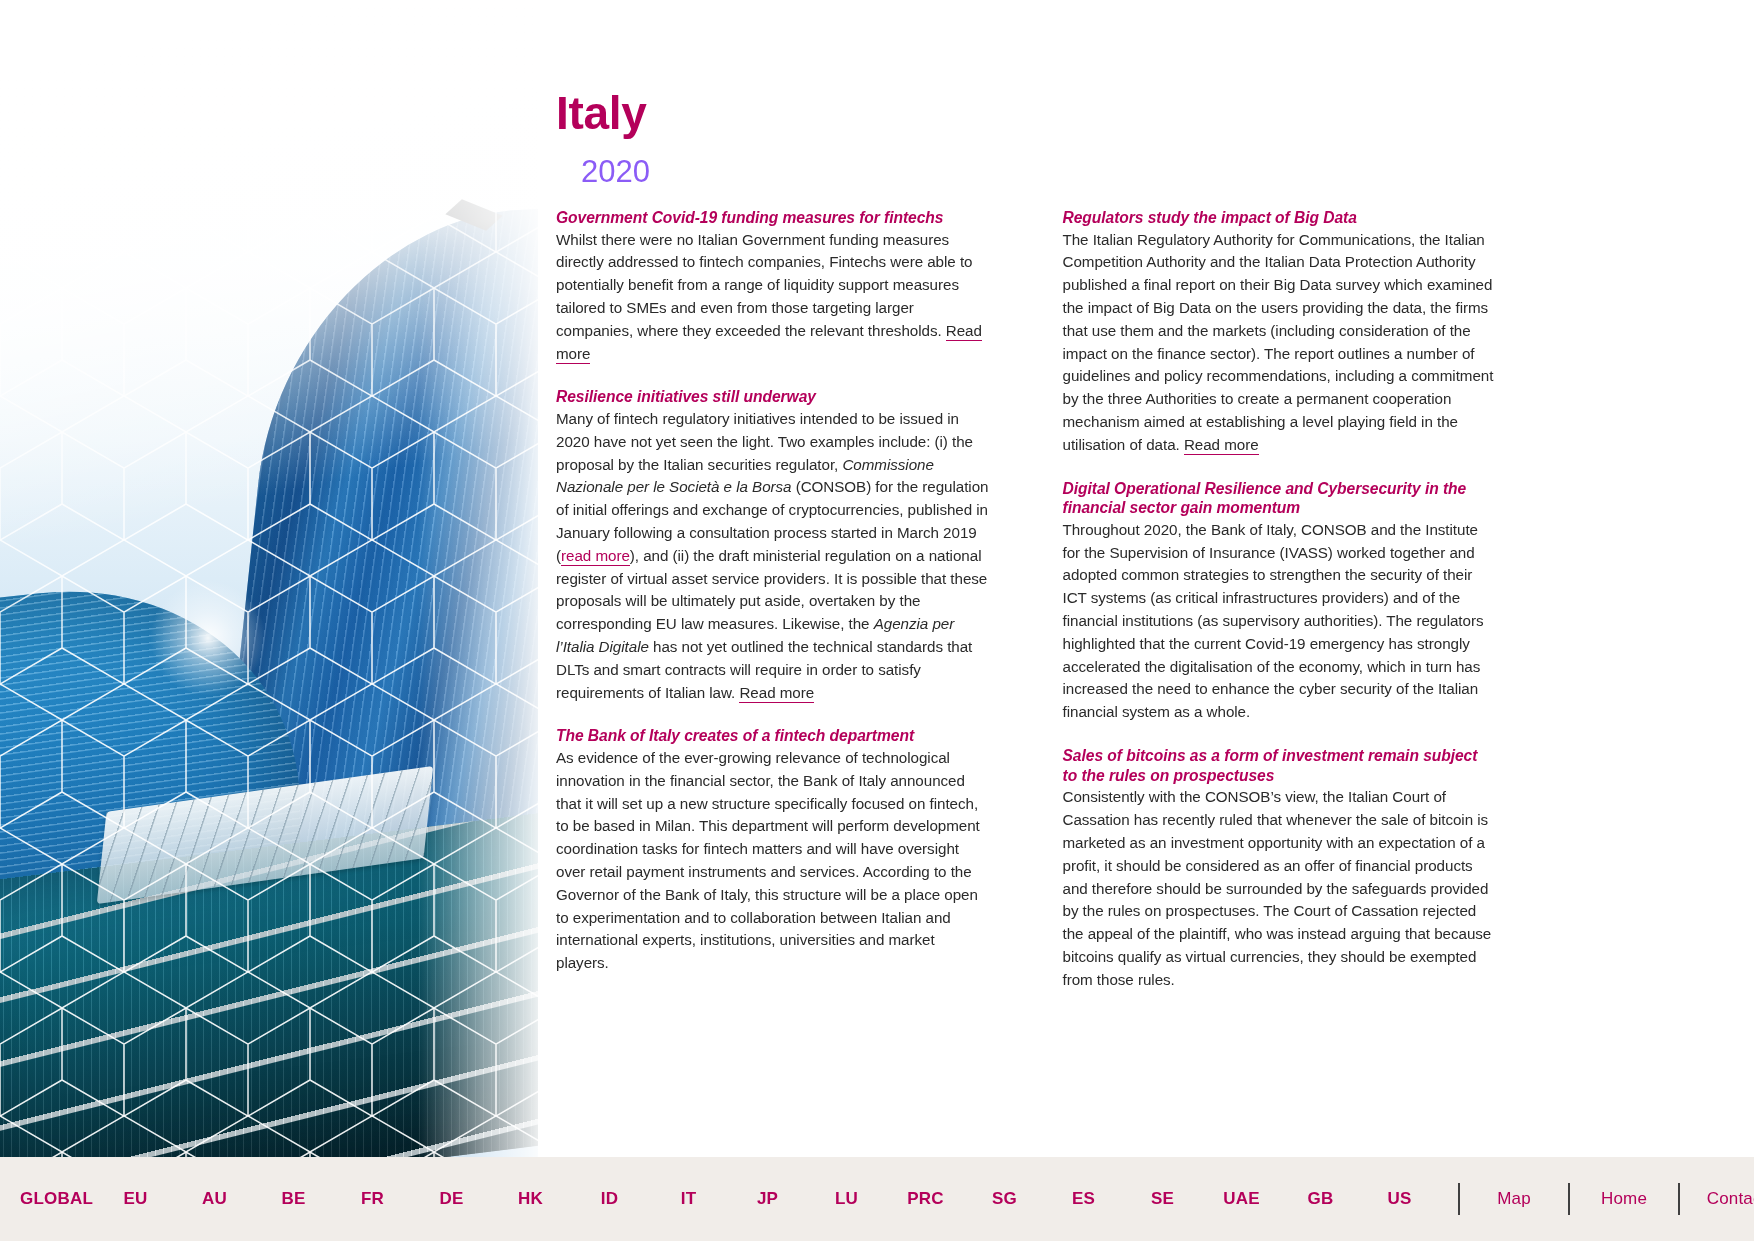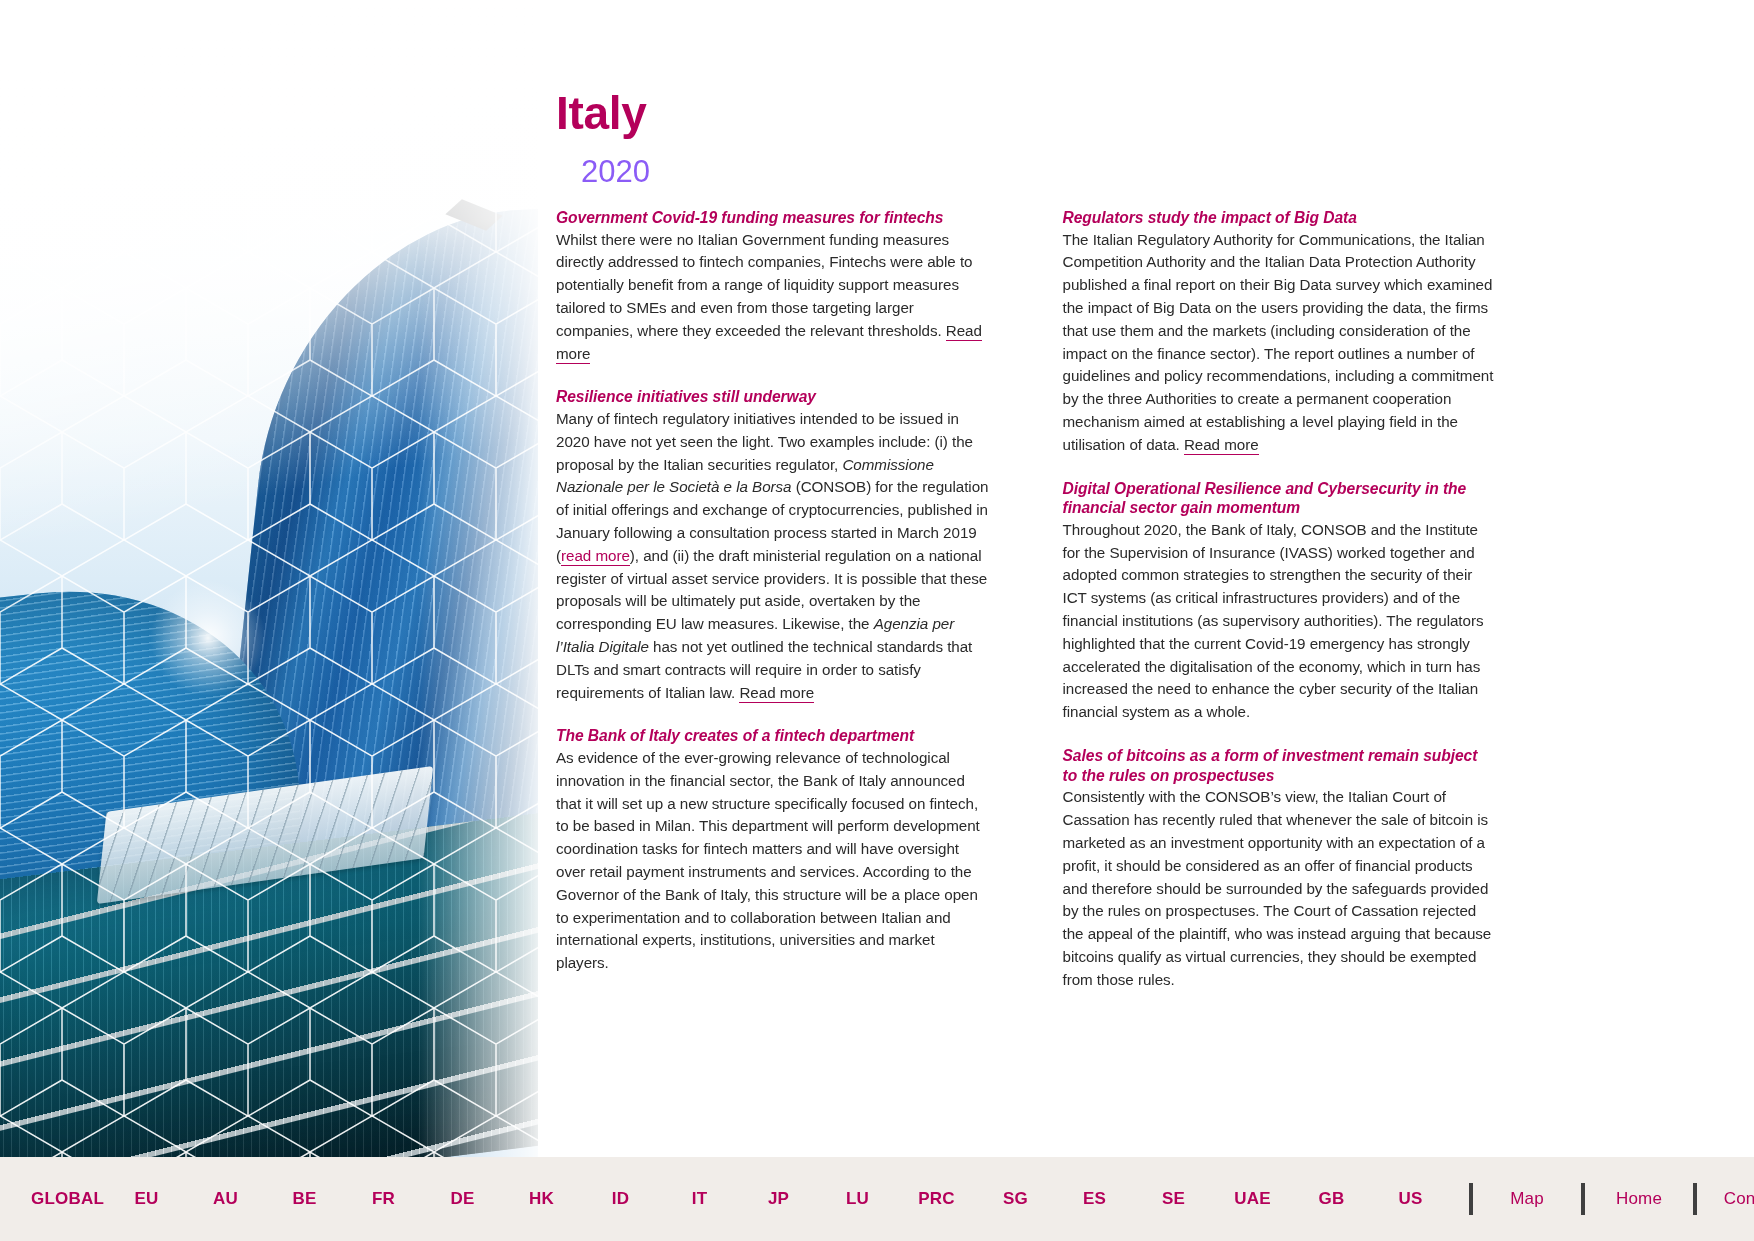--- a/index.html
+++ b/index.html
@@ -305,21 +305,21 @@
     width: 1754px;
     height: 84px;
     background: #f1ede9;
     display: flex;
     align-items: center;
   }
   .nav-countries {
     display: flex;
     align-items: center;
     flex: 0 0 auto;
-    padding-left: 28px;
+    padding-left: 17px;
   }
   .nav-item {
     font-size: 17px;
     font-weight: bold;
     color: #b4005a;
     letter-spacing: .2px;
     text-align: center;
     white-space: nowrap;
     width: 79px;
     cursor: pointer;
@@ -330,21 +330,21 @@
     margin-left: 19px;
   }
   .nav-page {
     font-size: 17px;
     font-weight: normal;
     color: #b4005a;
     letter-spacing: .2px;
     text-align: center;
     white-space: nowrap;
     width: 108px;
-    border-left: 4px solid #404040;
+    border-left: 2px solid #404040;
     padding: 6px 0;
     cursor: pointer;
   }
   .nav-page.wide { width: 122px; }
 </style>
 </head>
 <body>
 
 <div id="hero">
   <div class="photo-layer">

